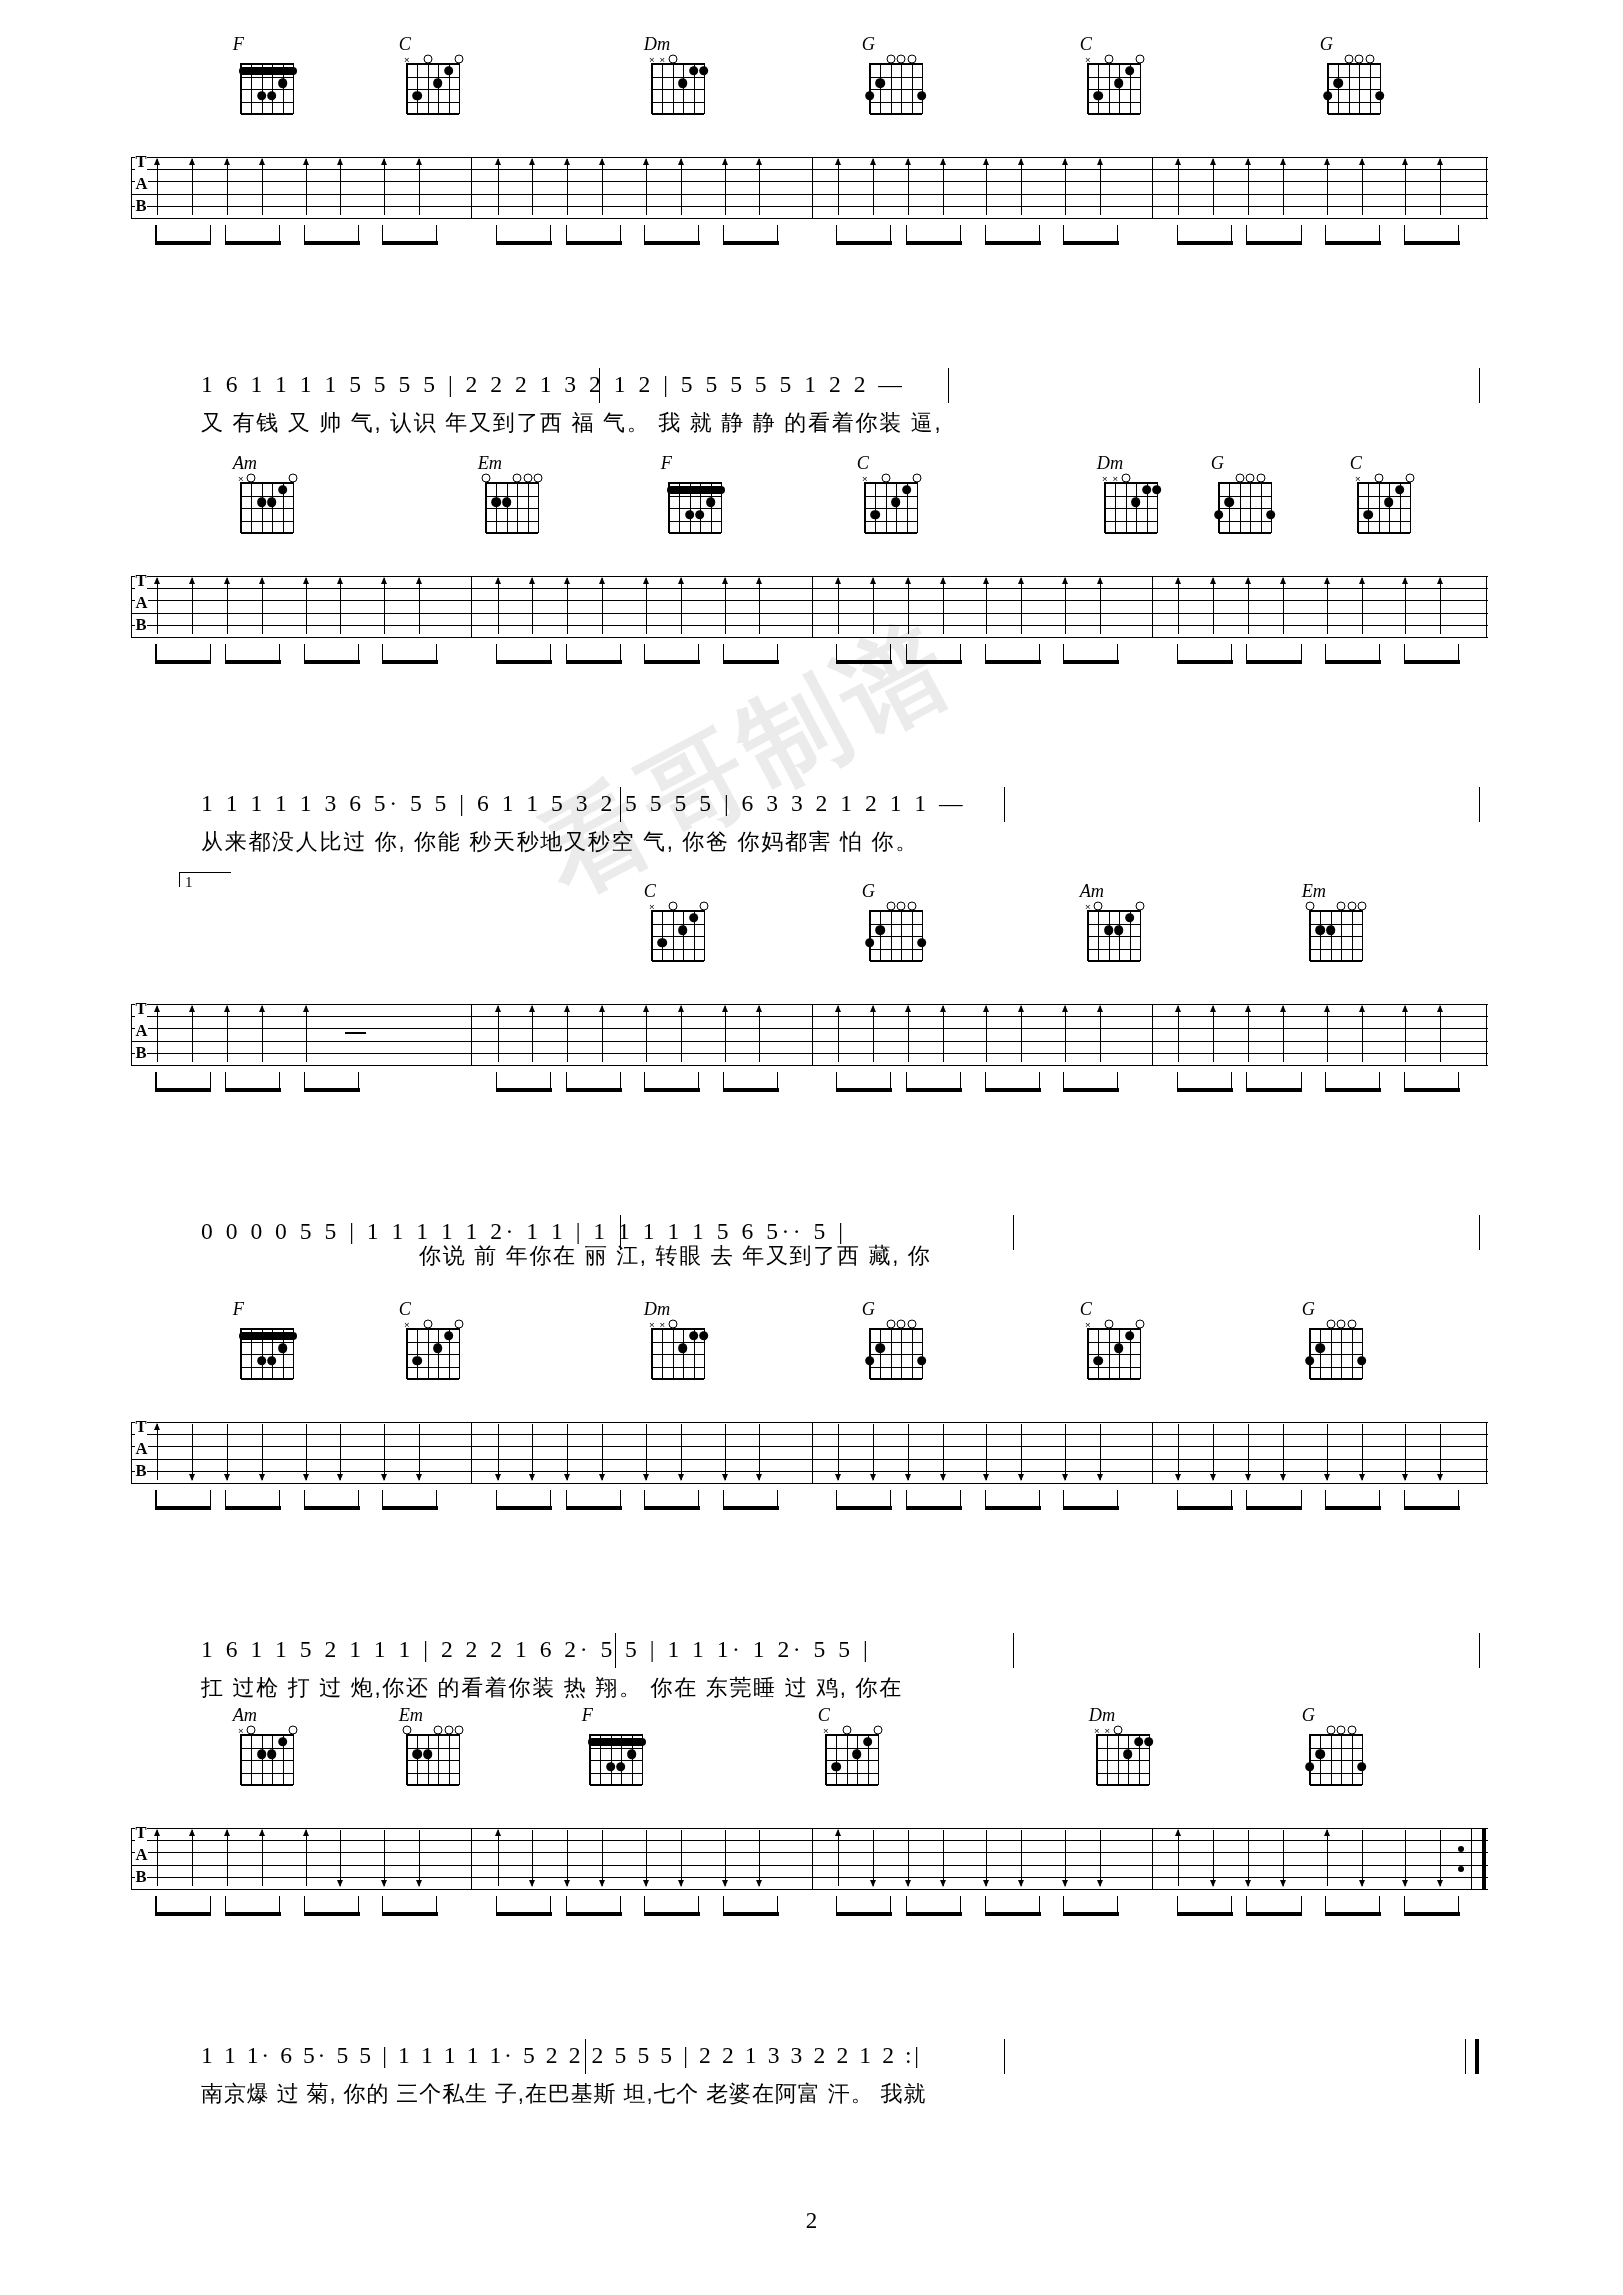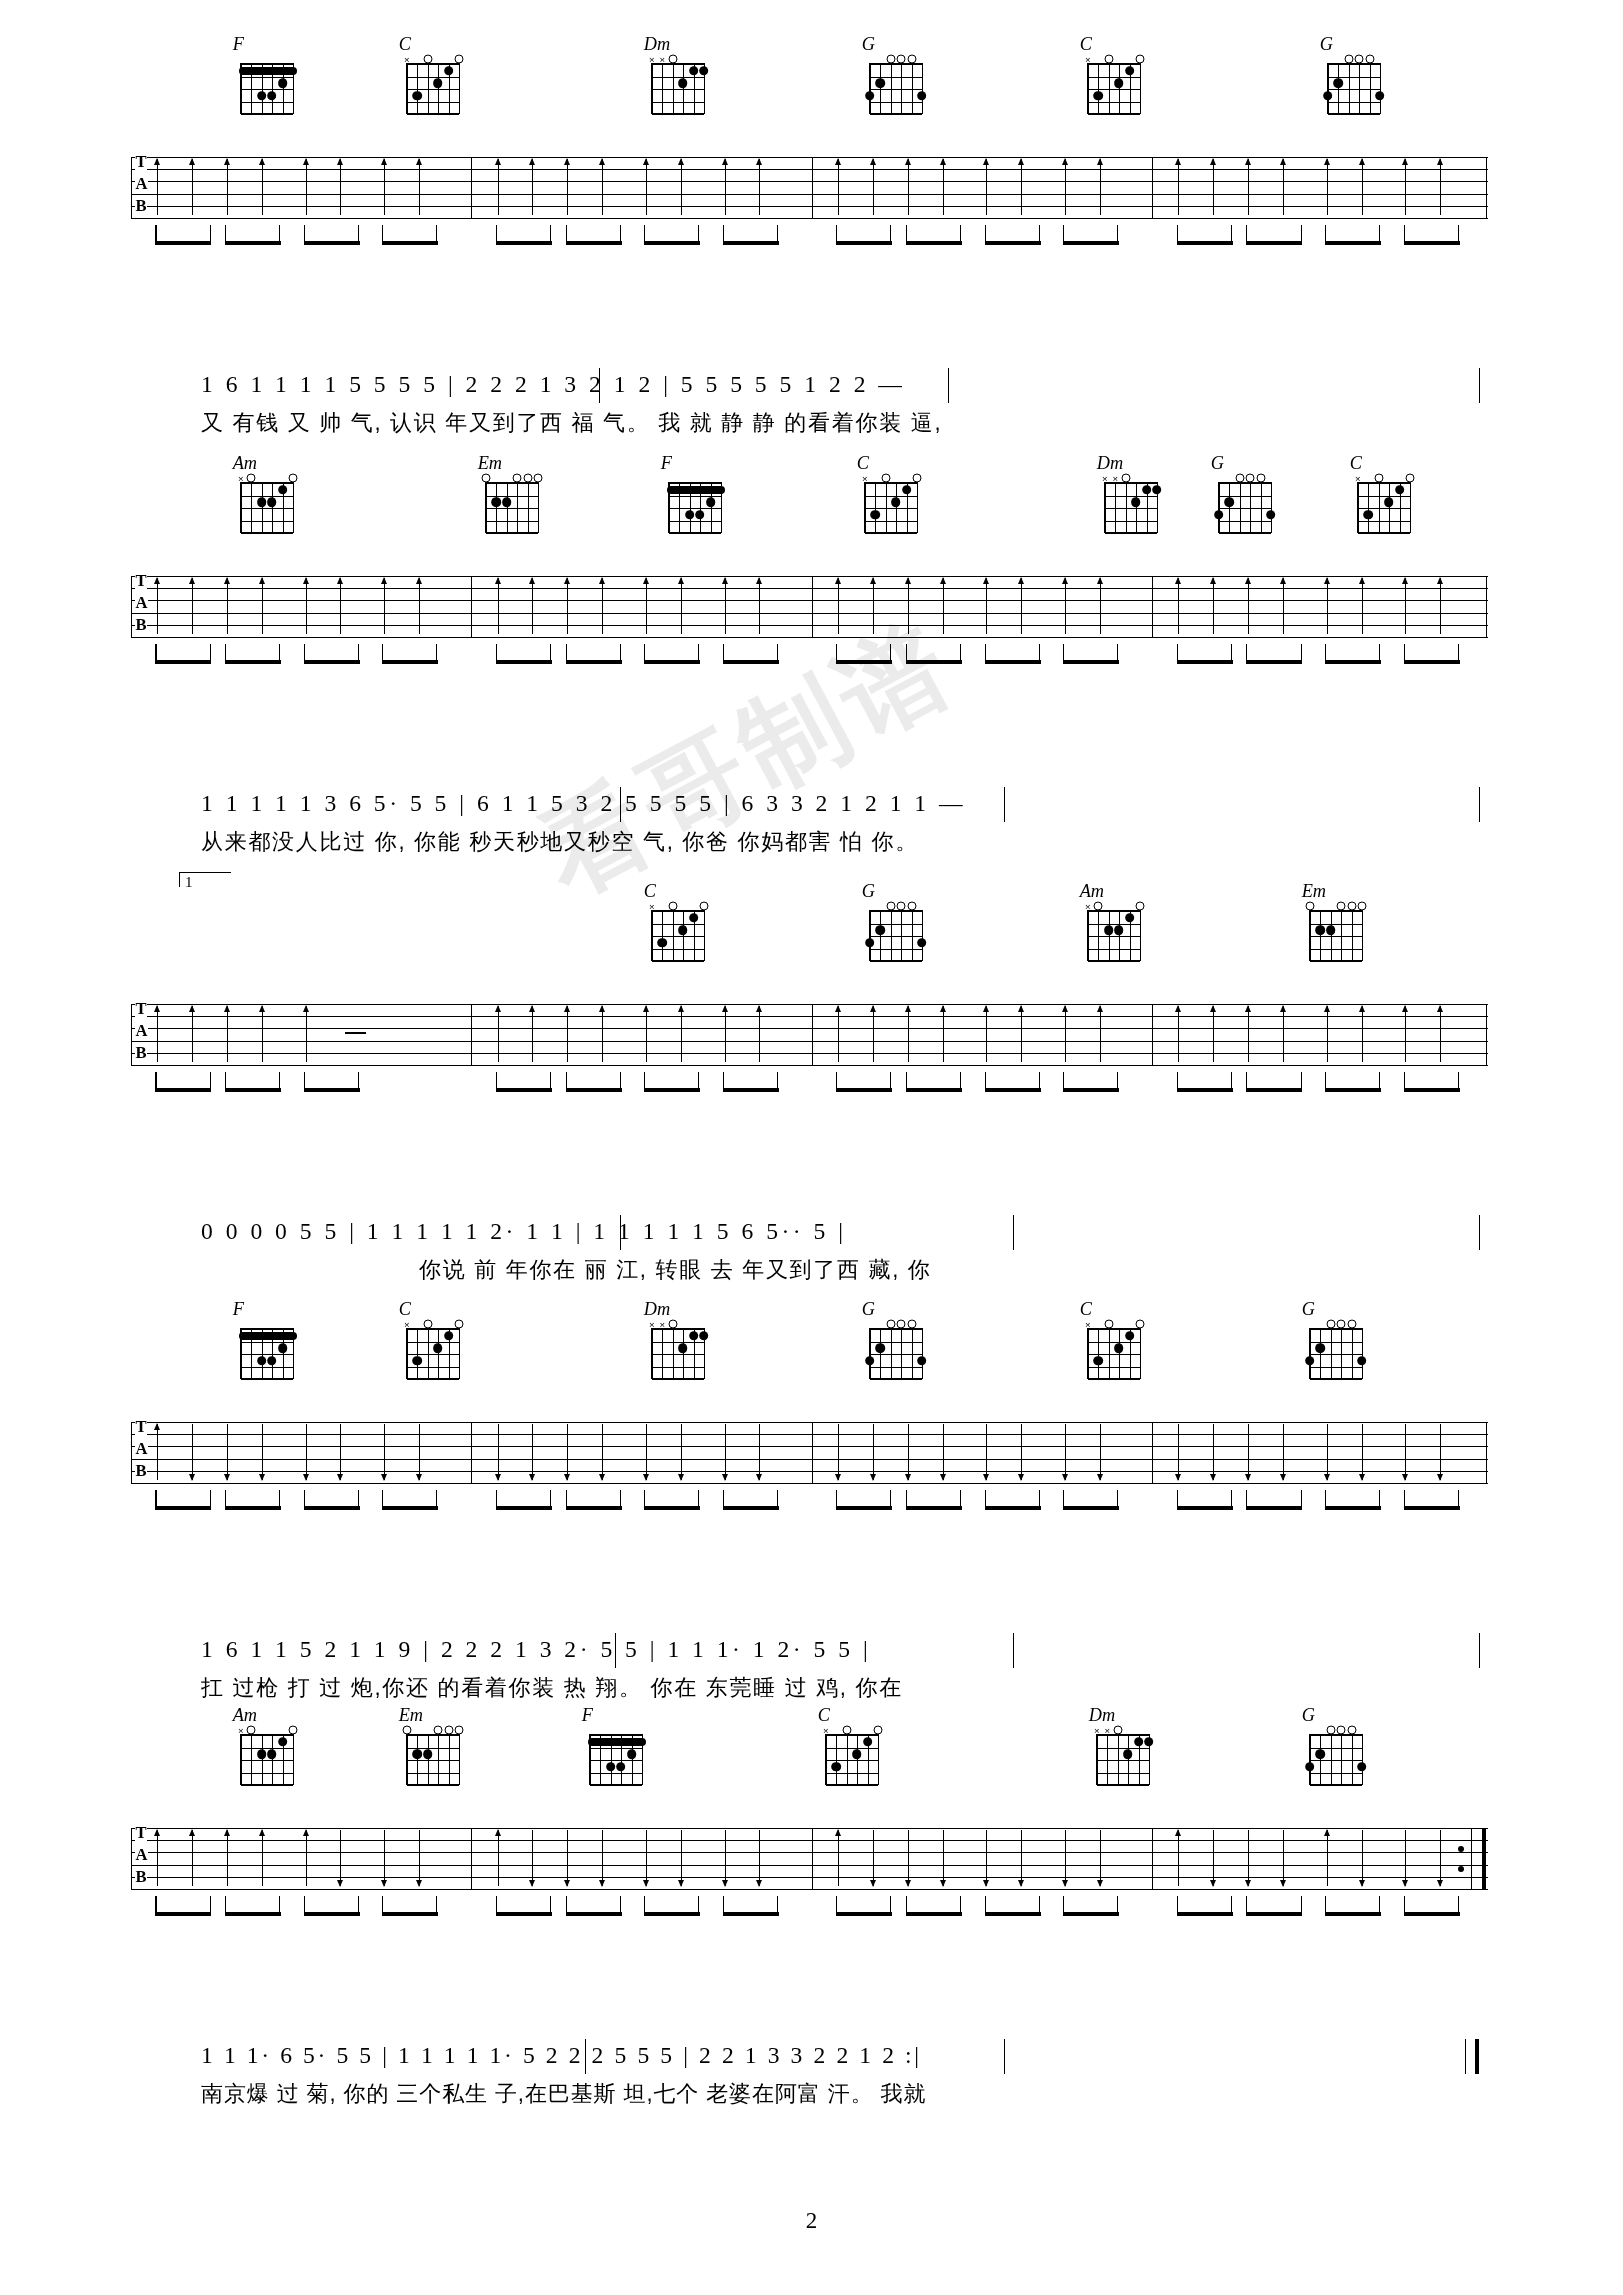--- a/index.html
+++ b/index.html
@@ -970,21 +970,21 @@
       <div class="beam" style="left:1194px;top:84px;width:56px"></div>
       <div class="stem" style="left:1194px;top:68px;height:17.5px"></div>
         <div class="stem" style="left:1248px;top:68px;height:17.5px"></div>
       <div class="beam" style="left:1273px;top:84px;width:56px"></div>
       <div class="stem" style="left:1273px;top:68px;height:17.5px"></div>
         <div class="stem" style="left:1327px;top:68px;height:17.5px"></div>
     </div>
 
     <div class="melody" style="top:336px">
       <div class="num" style="left:70px;letter-spacing:3.5px;">0   0   0   0 5 5 | 1 1 1 1 1 2·    1 1 | 1 1 1 1 1 5 6 5··     5 |</div>
-      <div class="lyric" style="left:288px;top:40px;letter-spacing:1.7px;">你说  前 年你在 丽 江,    转眼  去 年又到了西 藏,      你</div>
+      <div class="lyric" style="left:288px;top:26px;letter-spacing:1.7px;">你说  前 年你在 丽 江,    转眼  去 年又到了西 藏,      你</div>
       <div class="measureline" style="left:489px;top:-3.5px;height:35px"></div>
       <div class="measureline" style="left:882px;top:-3.5px;height:35px"></div>
       <div class="measureline" style="left:1348px;top:-3.5px;height:35px"></div>
     </div>
   </div>
 
   <div class="system" style="top:1300px">
 
     <div class="chords">
       <div class="chord" style="left:231px">
@@ -1216,21 +1216,21 @@
         <div class="stem" style="left:1170px;top:68px;height:17.5px"></div>
       <div class="beam" style="left:1194px;top:84px;width:56px"></div>
       <div class="stem" style="left:1194px;top:68px;height:17.5px"></div>
         <div class="stem" style="left:1248px;top:68px;height:17.5px"></div>
       <div class="beam" style="left:1273px;top:84px;width:56px"></div>
       <div class="stem" style="left:1273px;top:68px;height:17.5px"></div>
         <div class="stem" style="left:1327px;top:68px;height:17.5px"></div>
     </div>
 
     <div class="melody" style="top:336px">
-      <div class="num" style="left:70px;letter-spacing:3.5px;">1 6 1 1   5 2 1 1 9 | 2 2 2 1 3 2·     5 5 | 1 1 1· 1 2·      5 5 |</div>
+      <div class="num" style="left:70px;letter-spacing:3.5px;">1 6 1 1   5 2 1 1 1 | 2 2 2 1 6 2·     5 5 | 1 1 1· 1 2·      5 5 |</div>
       <div class="lyric" style="left:70px;top:40px;letter-spacing:1.7px;">扛 过枪    打 过 炮,你还  的看着你装 热 翔。   你在 东莞睡 过 鸡,   你在</div>
       <div class="measureline" style="left:484px;top:-3.5px;height:35px"></div>
       <div class="measureline" style="left:882px;top:-3.5px;height:35px"></div>
       <div class="measureline" style="left:1348px;top:-3.5px;height:35px"></div>
     </div>
   </div>
 
   <div class="system" style="top:1706px">
 
     <div class="chords">

